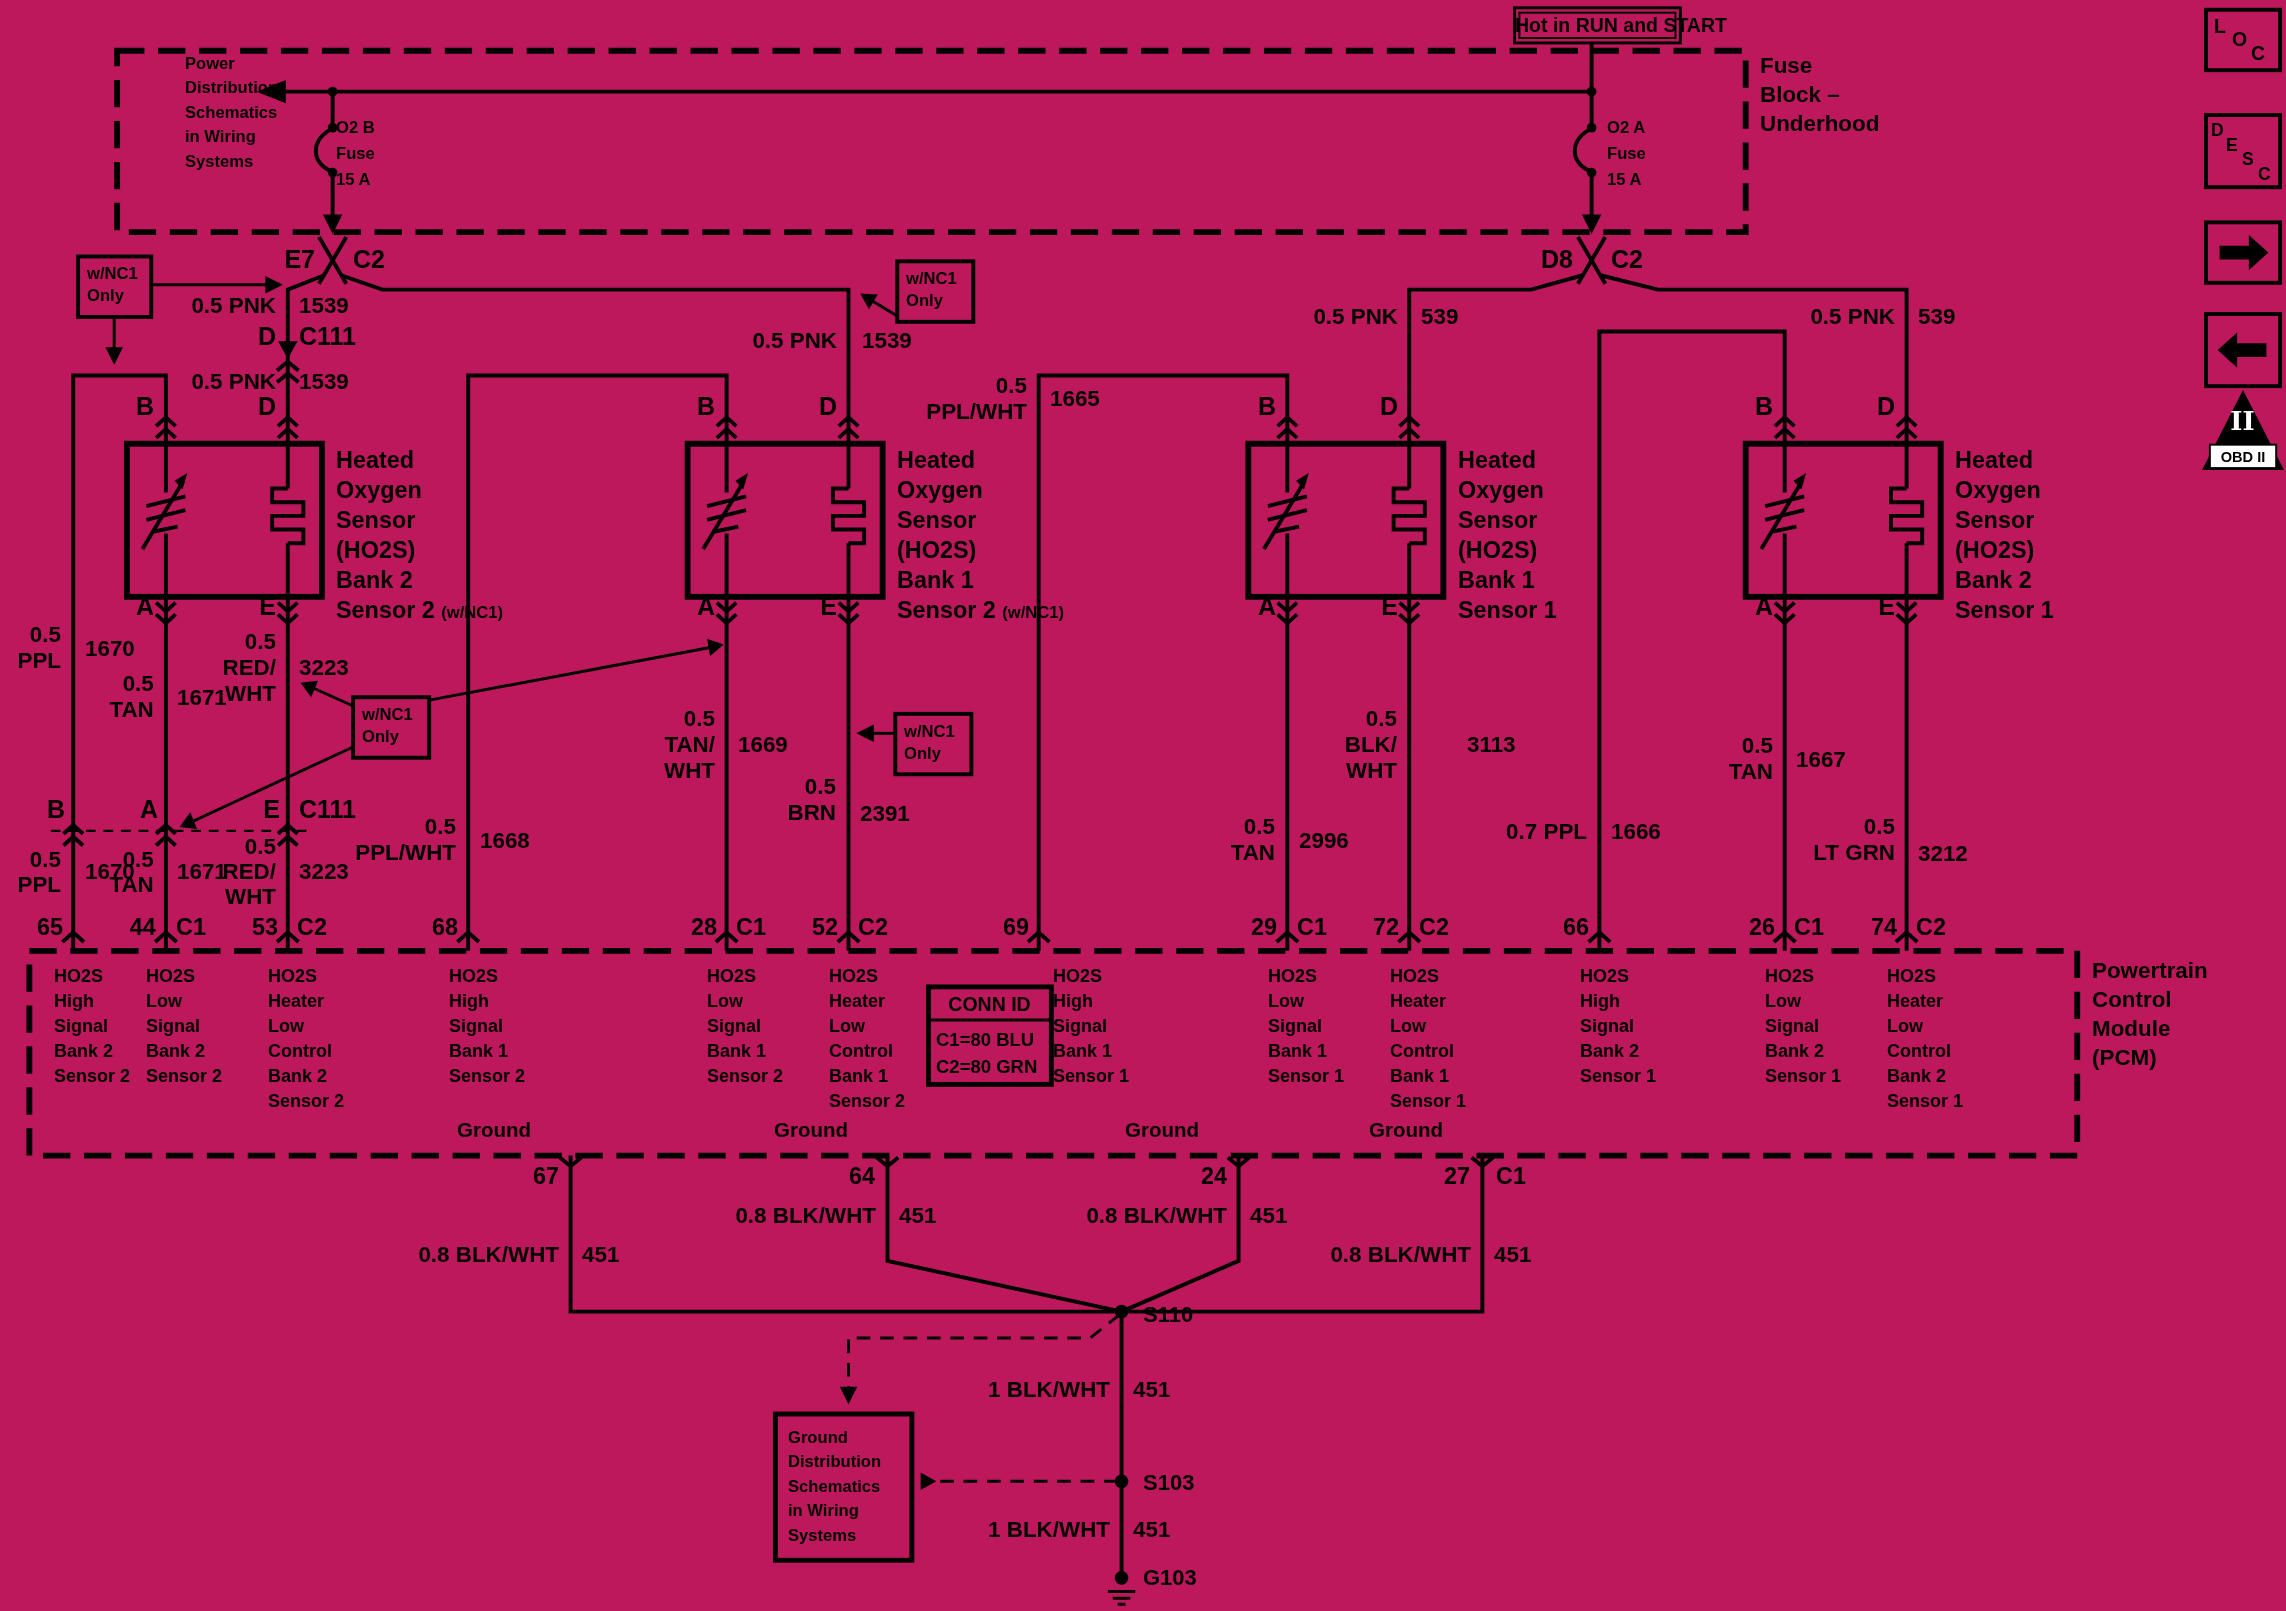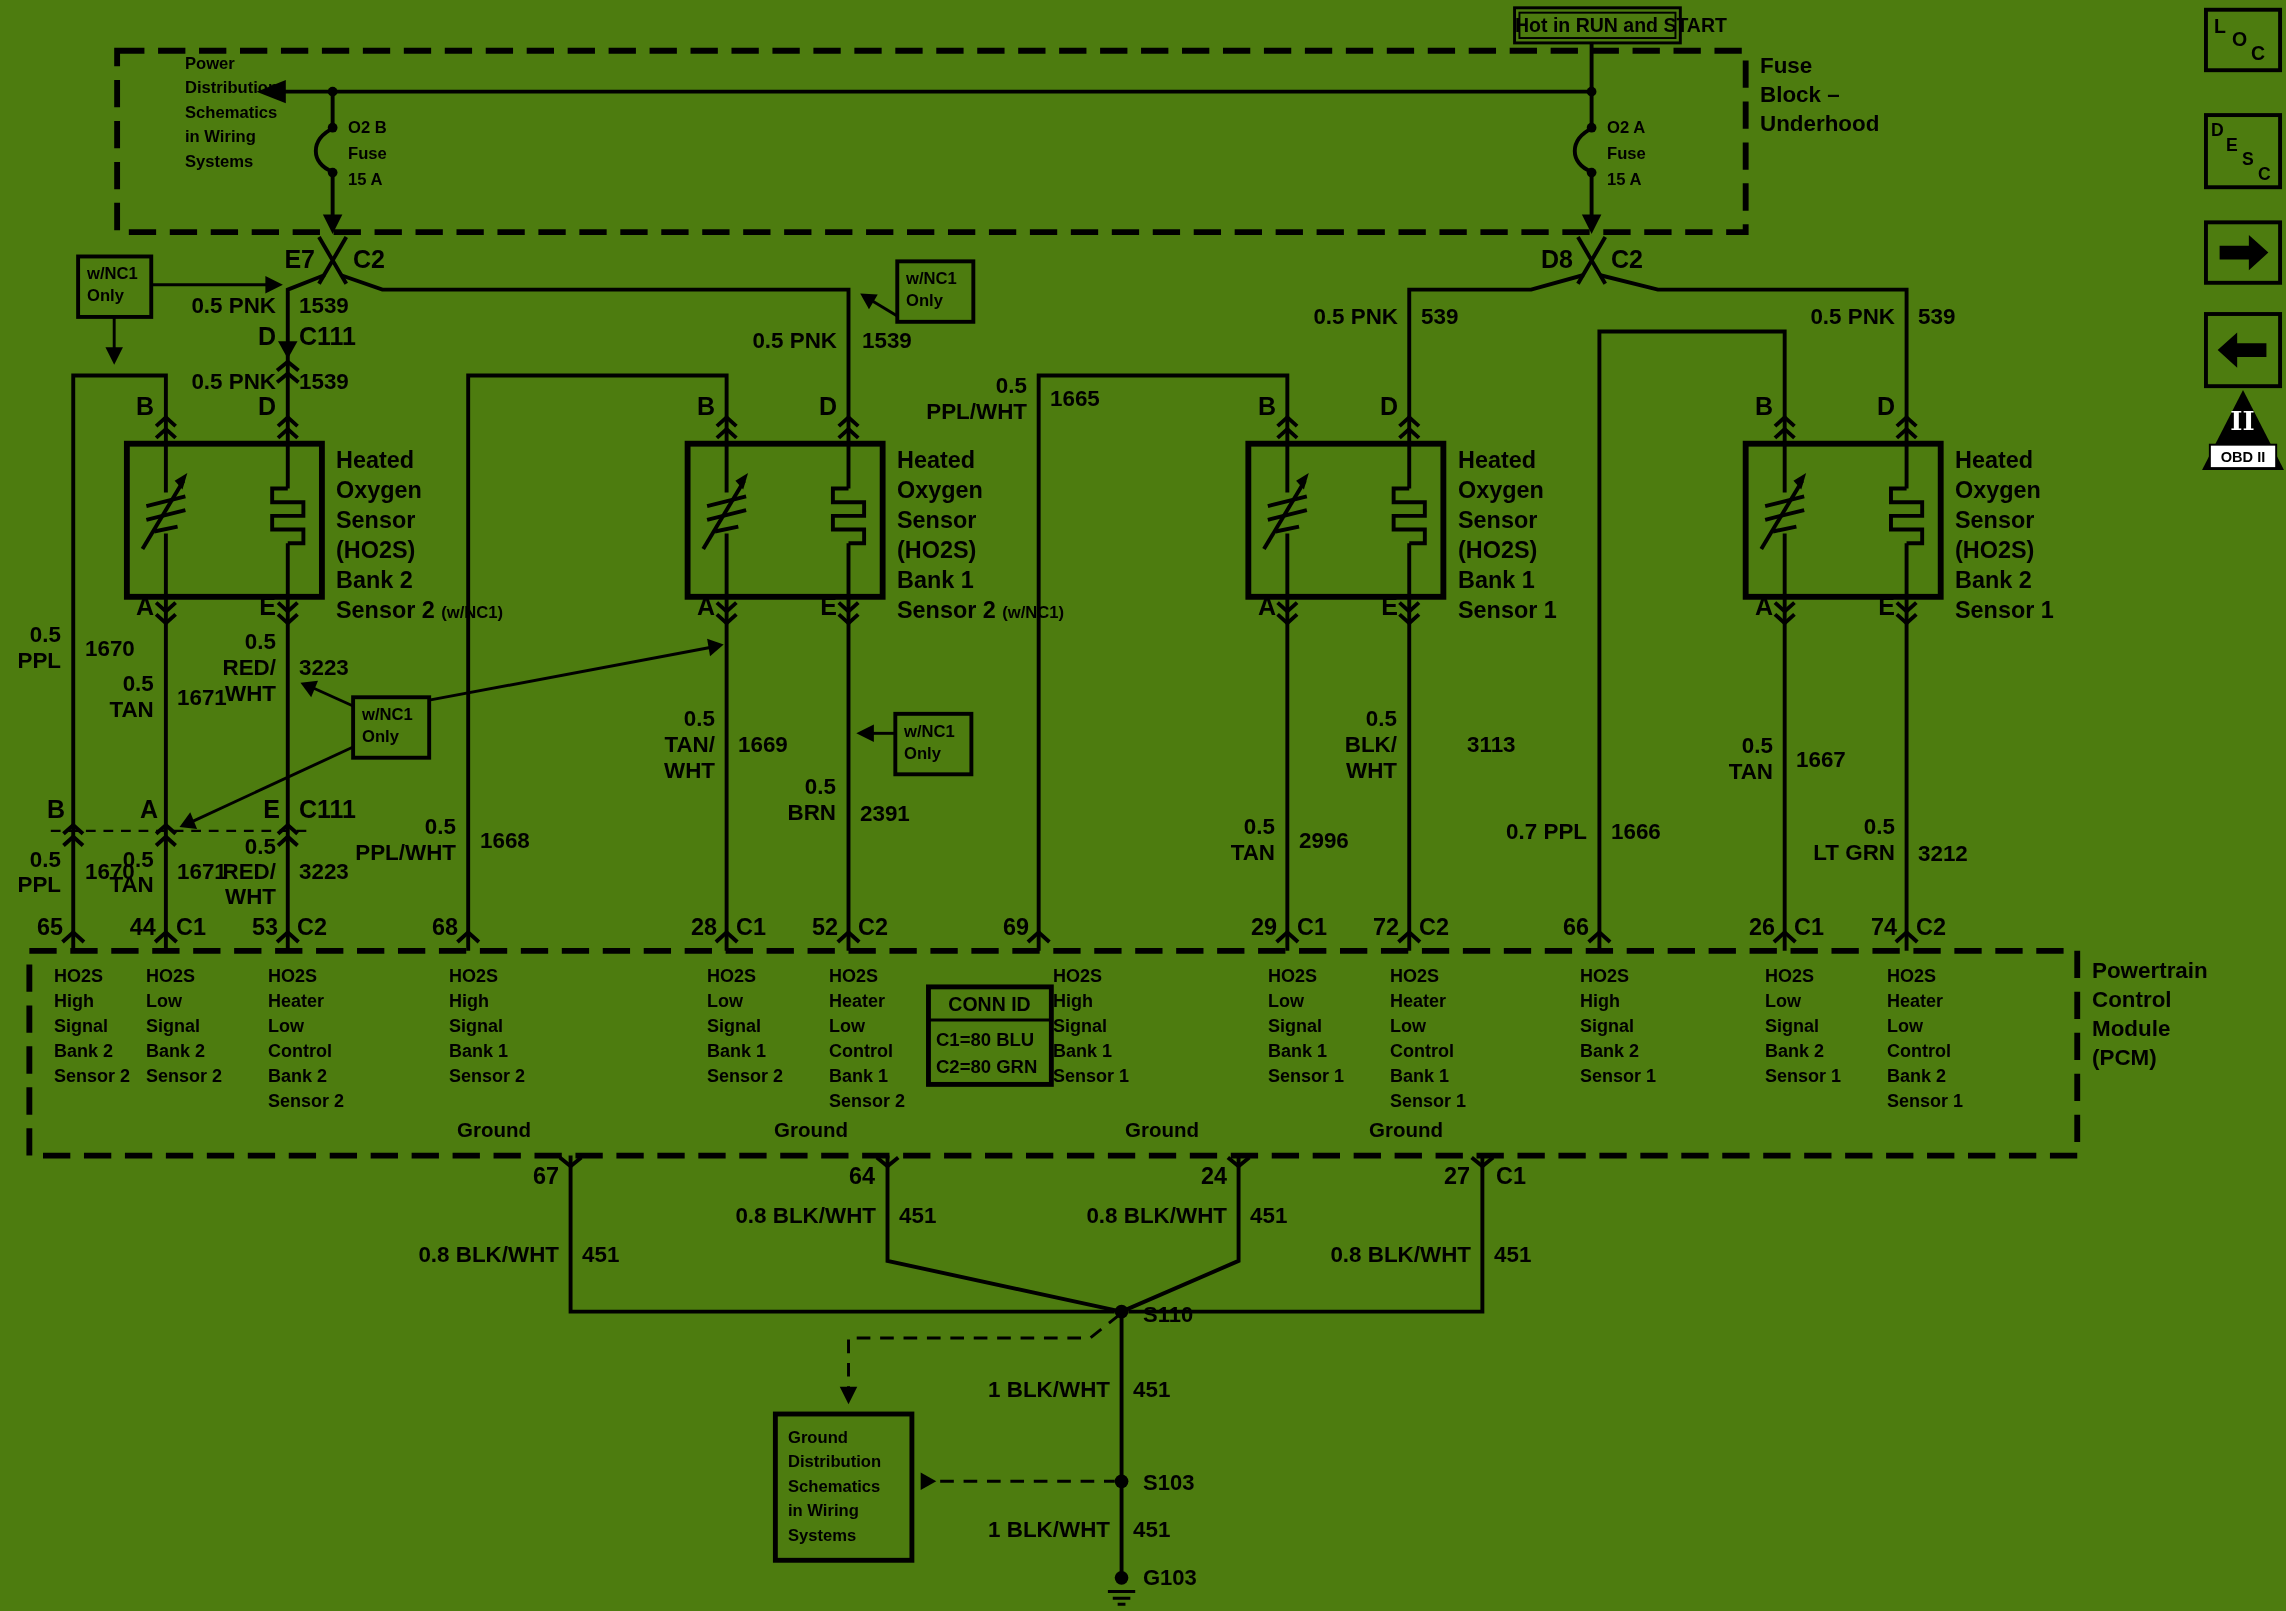--- a/index.html
+++ b/index.html
@@ -1,16 +1,16 @@
 <!DOCTYPE html>
 <html><head>
 <meta charset="utf-8">
 <style>
   html,body{margin:0;padding:0;background:#fff}
-  #canvas{position:relative;width:2287px;height:1611px;background:#4d7c0f;overflow:hidden;
+  #canvas{position:relative;width:2287px;height:1611px;background:#be185d;overflow:hidden;
           font-family:"Liberation Sans",sans-serif;color:#000;font-weight:bold}
   svg{position:absolute;left:0;top:0}
   .t{position:absolute;white-space:nowrap;font-size:22.4px;line-height:26px}
   .ra{text-align:right}
   .ltr{font-size:25px;line-height:27px}
   .pin{font-size:23.4px;line-height:25px}
   .fn{font-size:18px;line-height:25px}
   .gnd{font-size:20.5px;line-height:23.4px}
   .note{font-size:16.6px;line-height:24.4px}
   .nc1t{font-size:16.6px;line-height:22.4px}
@@ -196,21 +196,21 @@
       <div>Block –</div>
       <div>Underhood</div>
     </div>
 <div class="t note" style="left:185px;top:52px">
       <div>Power</div>
       <div>Distribution</div>
       <div>Schematics</div>
       <div>in Wiring</div>
       <div>Systems</div>
     </div>
-<div class="t note" style="left:348px;top:115px;line-height:26px">
+<div class="t note" style="left:336px;top:115px;line-height:26px">
       <div>O2 B</div>
       <div>Fuse</div>
       <div>15 A</div>
     </div>
 <div class="t note" style="left:1607px;top:115px;line-height:26px">
       <div>O2 A</div>
       <div>Fuse</div>
       <div>15 A</div>
     </div>
 <div class="t ltr ra" style="left:217px;top:246px;width:98px">E7</div>

